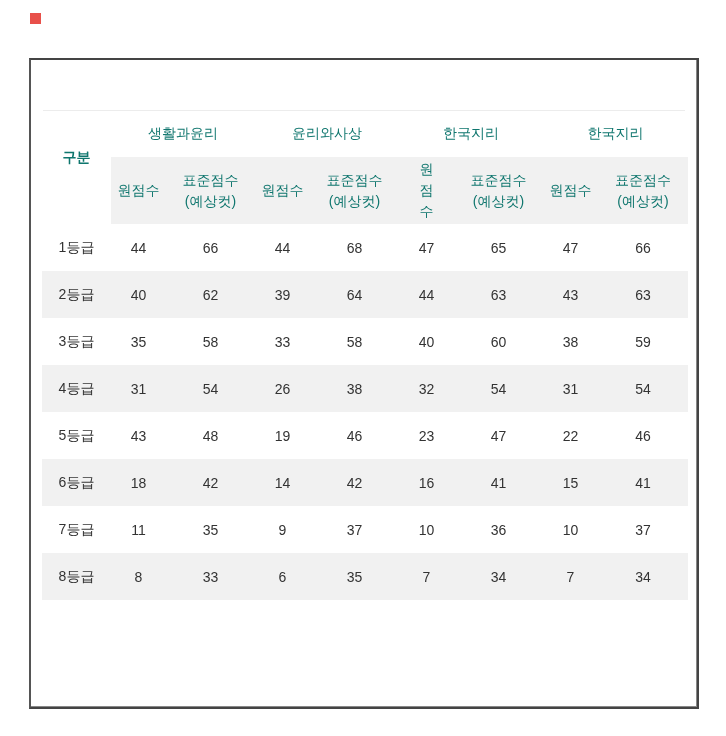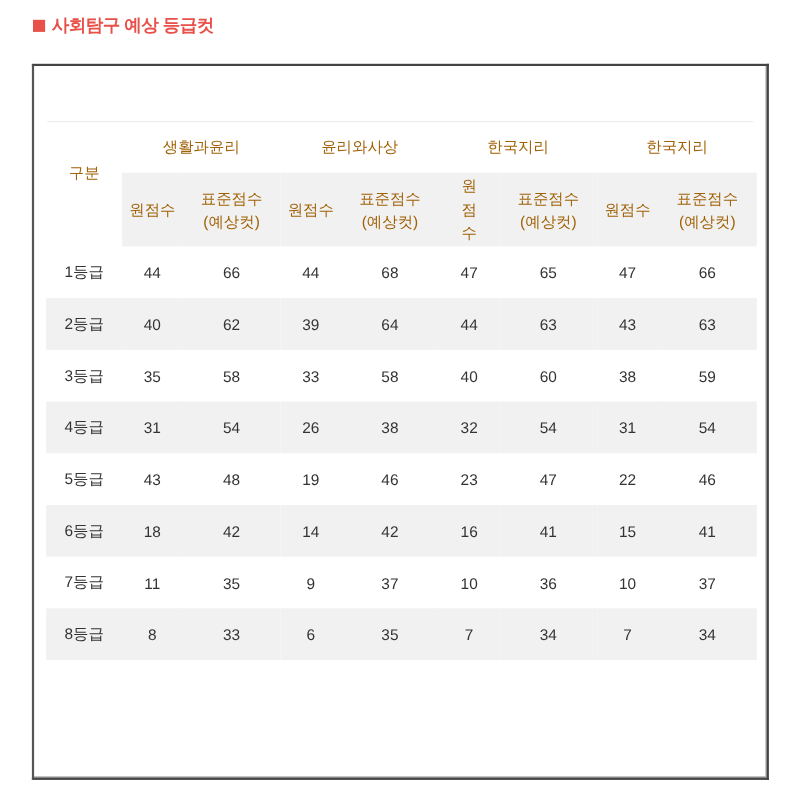--- a/index.html
+++ b/index.html
@@ -3,34 +3,33 @@
 <meta charset="utf-8">
 <style>
   html, body { margin: 0; padding: 0; background: #ffffff; }
   body { width: 726px; height: 736px; position: relative; font-family: "Liberation Sans", "DejaVu Sans", sans-serif; color: #333; }
   .title { position: absolute; left: 30px; top: 13px; font-size: 16px; font-weight: bold; color: #e8504a; letter-spacing: -0.5px; display: flex; align-items: center; }
   .title .sq { width: 11px; height: 11px; background: #e8504a; margin-right: 6px; display: inline-block; }
   .frame { position: absolute; left: 29px; top: 58px; width: 666px; height: 647px; border-top: 2px solid #444; border-left: 2px solid #555; border-right: 2px solid #444; border-bottom: 2px solid #444; box-shadow: inset -1px -1px 0 #888; background: #fff; }
   .topline { position: absolute; left: 12px; right: 12px; top: 50px; height: 1px; background: #ececec; }
   table { position: absolute; left: 11px; top: 51px; width: 646px; border-collapse: collapse; table-layout: fixed; font-size: 14px; }
   th, td { text-align: center; vertical-align: middle; padding: 0; }
-  th { font-weight: normal; color: #a16207; }
+  th { font-weight: normal; color: #0f766e; }
   .grp th.sub { height: 46px; }
   .subhdr th { background: #f1f1f1; height: 67px; line-height: 21px; font-size: 14px; }
   .rowhead { height: 113px; vertical-align: middle; padding-bottom: 0; }
-  .rowhead span { position: relative; top: -10px; }
+  .rowhead span { position: relative; top: -10px; font-weight: bold; }
   tbody td { height: 47px; font-size: 14px; color: #333; }
   tbody tr:nth-child(even) td { background: #f1f1f1; }
 </style>
 </head>
 <body>
 
 <div class="title">
   <span class="sq"></span>
-  <span>사회탐구 예상 등급컷</span>
 </div>
 
 <div class="frame">
   <div class="topline"></div>
   <table>
     <colgroup>
       <col style="width:69px">
       <col style="width:55px">
         <col style="width:89px">
       <col style="width:55px">

